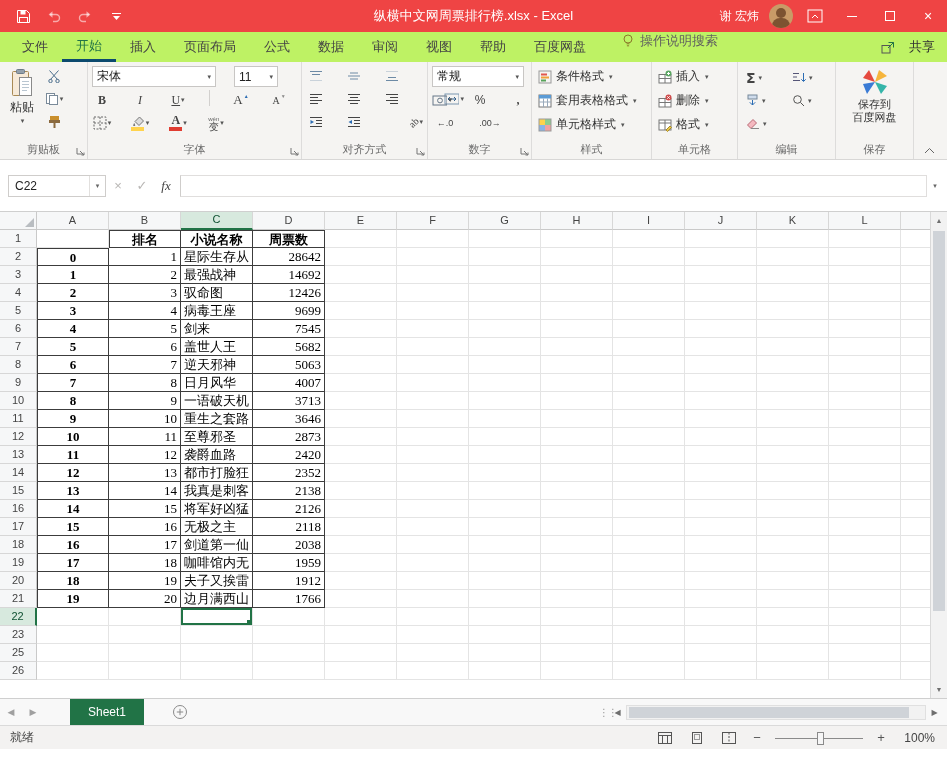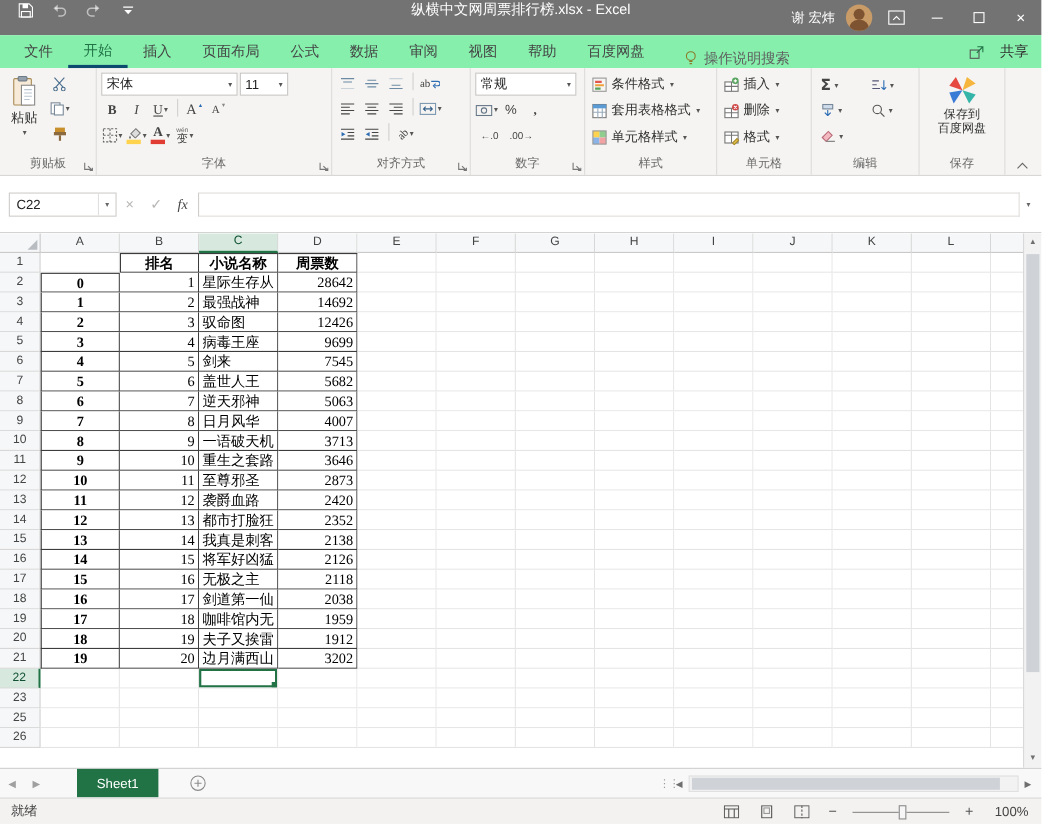--- a/index.html
+++ b/index.html
@@ -1,47 +1,47 @@
 <!DOCTYPE html>
 <html><head>
 <meta charset="utf-8">
 <style>
 *{margin:0;padding:0;box-sizing:border-box}
 html,body{width:947px;height:759px;overflow:hidden}
 body{font-family:"Liberation Sans","DejaVu Sans",sans-serif;font-size:12px;color:#333;background:#fff}
 .win{position:relative;width:947px;height:759px;overflow:hidden;background:#fff}
 
-.titlebar{position:absolute;top:0;left:0;right:0;height:32px;background:#737373;color:#fff;display:flex;align-items:flex-start}
+.titlebar{position:absolute;top:0;left:0;right:0;height:32px;background:#ef4444;color:#fff;display:flex;align-items:center}
 .qat{display:flex;align-items:center;gap:13px;padding-left:14px;z-index:2}
 .qat .ic{display:inline-flex;align-items:center;justify-content:center;width:18px;height:18px}
 .wtitle{position:absolute;left:0;right:0;text-align:center;font-size:13px;color:#fff;pointer-events:none}
 .tright{margin-left:auto;display:flex;align-items:center;z-index:2}
 .uname{font-size:12px;margin-right:10px}
 .avatar{width:24px;height:24px;border-radius:50%;background:#c99b67;position:relative;overflow:hidden;margin-right:14px}
 .avatar:before{content:'';position:absolute;left:7px;top:4px;width:10px;height:10px;border-radius:50%;background:#7d5331}
 .avatar:after{content:'';position:absolute;left:3px;top:14px;width:18px;height:12px;border-radius:8px 8px 0 0;background:#7d5331}
 .ribdisp{display:inline-flex;margin-right:10px}
 .winbtn{width:38px;height:32px;display:inline-flex;align-items:center;justify-content:center;font-size:14px;color:#fff}
 .maxrect{width:10px;height:10px;border:1px solid #fff;display:inline-block}
 .minline{width:10px;height:1px;background:#fff;display:inline-block}
 
-.tabrow{position:absolute;top:32px;left:0;right:0;height:30px;background:#86efac;display:flex;align-items:flex-end;border-bottom:0}
+.tabrow{position:absolute;top:32px;left:0;right:0;height:30px;background:#bef264;display:flex;align-items:flex-start;border-bottom:0}
 .tabs{display:flex;padding-left:8px}
 .rtab{padding:0 14px;line-height:29px;font-size:13px;color:#444;white-space:nowrap}
 .rtab.active{color:#217346;font-weight:normal;border-bottom:3px solid #0c4a6e;line-height:27px}
 .tellme{display:flex;align-items:center;gap:6px;margin-left:22px;color:#5f5f5f;font-size:13px}
 .sharebtn{position:absolute;right:12px;top:0;height:30px;display:flex;align-items:center;gap:14px;font-size:13px;color:#333}
 
 .ribbon{position:absolute;top:62px;left:0;right:0;height:98px;background:#f5f4f2;border-bottom:1px solid #d8d7d6;display:flex}
 .rgroup{position:relative;border-right:1px solid #dddcdb;display:flex;flex-direction:column;flex:0 0 auto}
 .gc{flex:1;display:flex;align-items:flex-start;padding:4px 4px 0}
 .gc.col{flex-direction:column;align-items:stretch;gap:3px}
 .glabel{height:17px;line-height:15px;text-align:center;font-size:11px;color:#6a6a6a}
 .launcher{position:absolute;right:2px;bottom:3px;display:inline-flex}
-.frow{display:flex;align-items:flex-start;gap:2px}
+.frow{display:flex;align-items:flex-start;gap:18px}
 .combo{height:21px;background:#fff;border:1px solid #c8c6c4;display:flex;align-items:center;padding:0 4px;font-size:12px;color:#222;justify-content:space-between}
 .sb{min-width:20px;height:20px;display:inline-flex;align-items:center;justify-content:center;color:#444;position:relative}
 .dd{font-size:7px;color:#555;margin-left:1px}
 .gsep{width:1px;height:16px;background:#d2d0ce;margin:0 3px}
 .tbold{font-weight:bold;font-family:"Liberation Serif",serif}
 .titalic{font-style:italic;font-family:"Liberation Serif",serif}
 .tunder u{text-decoration:underline;font-family:"Liberation Serif",serif}
 .supmark{font-size:5px;margin-left:1px;color:#2b6cb3;align-self:flex-start;margin-top:3px}
 .colstack{display:inline-flex;flex-direction:column;align-items:center;line-height:10px}
 .cbar{width:13px;height:4px;display:block;margin-top:1px}
@@ -954,21 +954,21 @@
           <div class="c"></div>
           <div class="c"></div>
           <div class="c"></div>
           <div class="c"></div>
         </div>
         <div class="grow">
           <div class="rh">21</div>
           <div class="c v b ctr tb tl">19</div>
           <div class="c v rt tb">20</div>
           <div class="c v lf tb">边月满西山</div>
-          <div class="c v rt tb">3202</div>
+          <div class="c v rt tb">1766</div>
           <div class="c"></div>
           <div class="c"></div>
           <div class="c"></div>
           <div class="c"></div>
           <div class="c"></div>
           <div class="c"></div>
           <div class="c"></div>
           <div class="c"></div>
           <div class="c"></div>
         </div>

